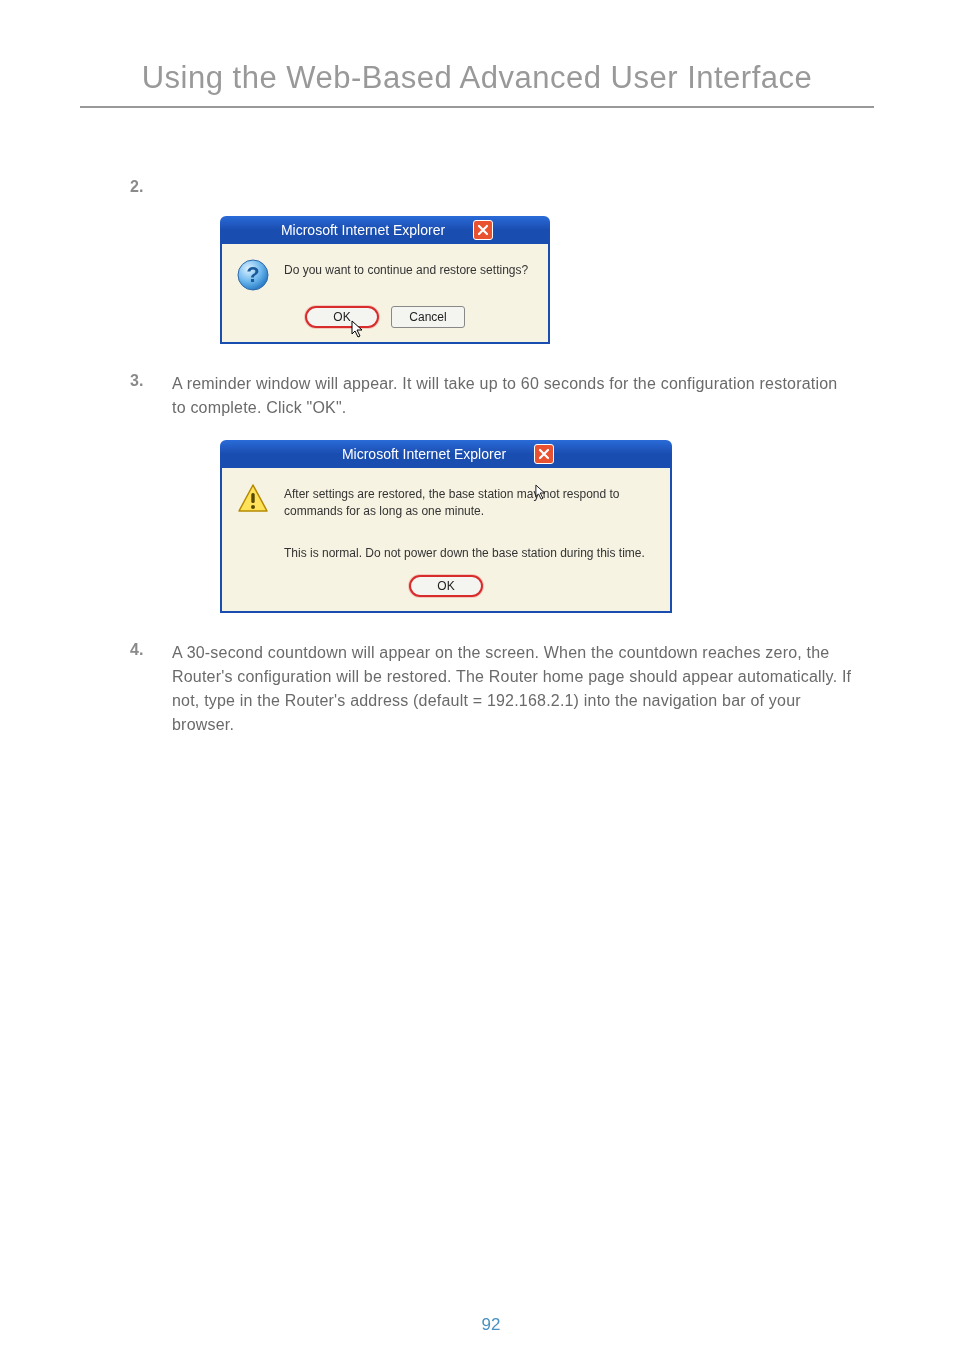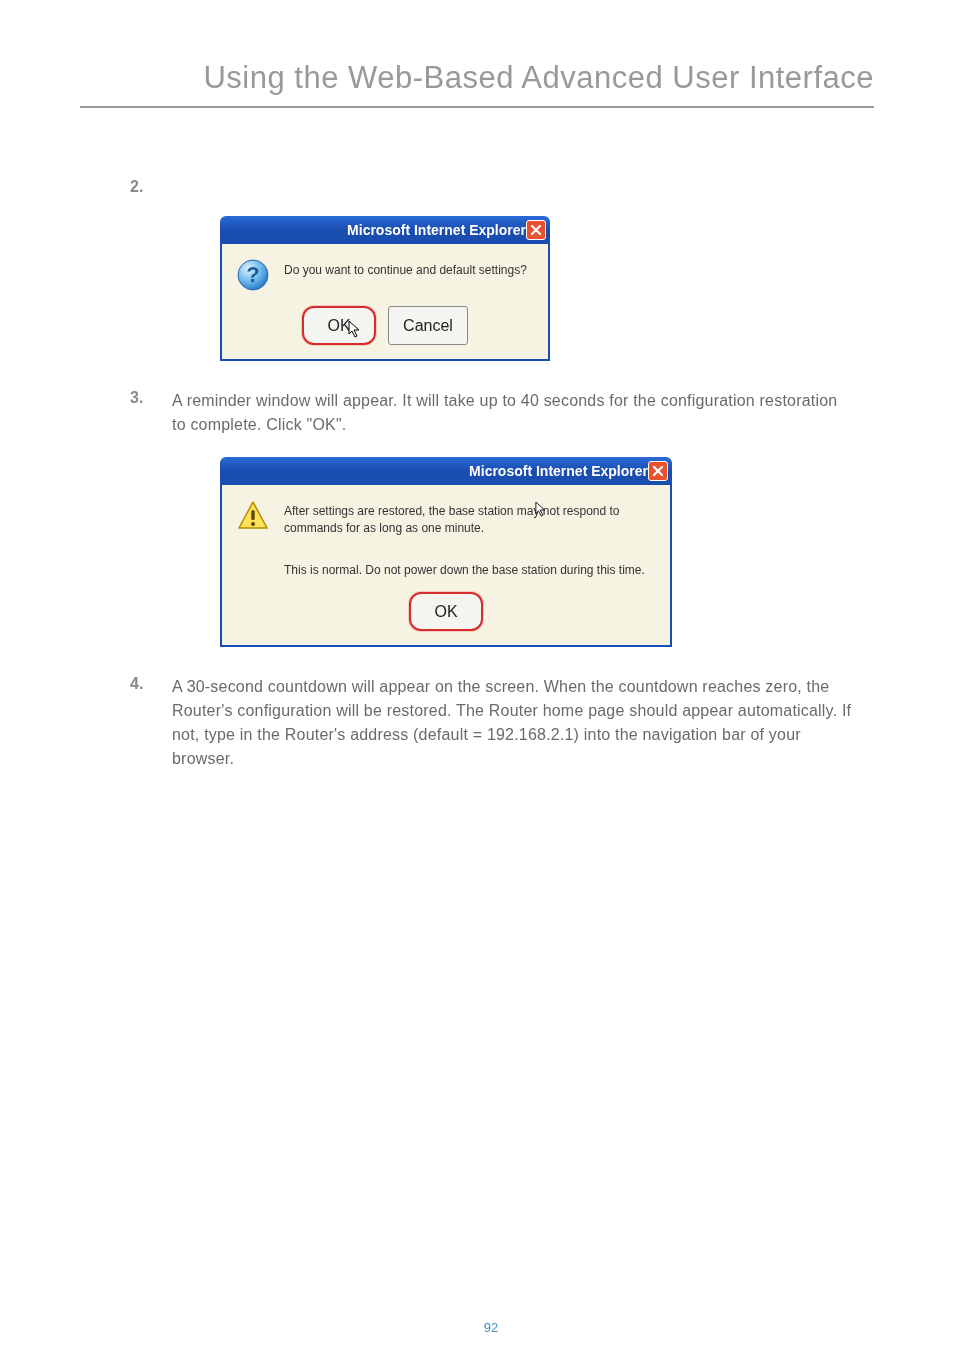--- a/index.html
+++ b/index.html
@@ -12,21 +12,21 @@
   color: #555;
 }
 .page {
   padding: 60px 80px 40px 80px;
 }
 .title {
   font-size: 31px;
   font-weight: 400;
   color: #999;
   letter-spacing: 0.5px;
-  text-align: right;
+  text-align: center;
   margin-bottom: 10px;
 }
 .title-rule {
   border: none;
   border-top: 2px solid #999;
   margin-bottom: 70px;
 }
 .content {
   padding-left: 50px;
   padding-right: 20px;
@@ -54,28 +54,29 @@
   margin-left: 90px;
   margin-bottom: 28px;
   font-family: Tahoma, Arial, sans-serif;
   font-size: 12px;
 }
 .dialog.d1 { width: 330px; }
 .dialog.d2 { width: 452px; }
 .titlebar {
   background: linear-gradient(to bottom, #2a6bd8 0%, #1a4db0 50%, #1a4db0 100%);
   color: #fff;
-  font-weight: bold;
+  font-weight: normal;
   font-size: 14px;
   padding: 4px 4px 4px 8px;
   display: flex;
-  justify-content: flex-end;
+  justify-content: center;
   align-items: center;
   border-top-left-radius: 6px;
   border-top-right-radius: 6px;
+  gap: 28px;
 }
 .closebtn {
   width: 20px;
   height: 20px;
   background: linear-gradient(to bottom, #f08 0%, #d22 40%, #b11 100%);
   background: #e85230;
   border: 1px solid #fff;
   border-radius: 3px;
   display: flex;
   align-items: center;
@@ -113,25 +114,25 @@
 .msg .line2 {
   margin-top: 25px;
 }
 .btn-row {
   display: flex;
   justify-content: center;
   gap: 12px;
 }
 .winbtn {
   min-width: 74px;
-  height: 39px;
+  height: 22px;
   background: #f4f4f0;
   border: 1px solid #888;
   border-radius: 3px;
-  font-size: 16px;
+  font-size: 12px;
   color: #222;
   display: flex;
   align-items: center;
   justify-content: center;
   padding: 0 14px;
 }
 .highlight {
   border: 2px solid #d82b2b;
   border-radius: 12px;
   box-shadow: 0 0 0 1px rgba(216,43,43,0.2);
@@ -151,21 +152,21 @@
   width: 14px;
   height: 18px;
 }
 
 .pagenum {
   position: absolute;
   bottom: 28px;
   left: 0; right: 0;
   text-align: center;
   color: #4a90c0;
-  font-size: 13px;
+  font-size: 17px;
   padding-left: 28px;
 }
 
 
 .q-icon circle.outer { fill: url(#qgrad); }
 .q-icon text { font-weight: bold; }
 
 </style>
 </head>
 <body>
@@ -197,39 +198,39 @@
                 <radialGradient id="qgrad" cx="35%" cy="30%" r="70%">
                   <stop offset="0%" stop-color="#dff1ff"></stop>
                   <stop offset="60%" stop-color="#6db8ee"></stop>
                   <stop offset="100%" stop-color="#2d7fc9"></stop>
                 </radialGradient>
               </defs>
               <circle class="outer" cx="17" cy="17" r="15" stroke="#2d6aa8" stroke-width="1"></circle>
               <text x="17" y="24" text-anchor="middle" font-size="22" fill="#1a5a9a" font-family="Arial">?</text>
             </svg>
           </span>
-          <div class="msg">Do you want to continue and default settings?</div>
+          <div class="msg">Do you want to continue and restore settings?</div>
         </div>
         <div class="btn-row">
           <span class="ok-wrap">
             <span class="winbtn highlight">OK</span>
             <span class="cursor">
               <svg viewBox="0 0 16 20" width="16" height="20">
                   <path d="M1 1 L1 14 L4 11 L7 17 L9 16 L6 10 L11 10 Z" fill="#fff" stroke="#000" stroke-width="1"></path>
                 </svg>
             </span>
           </span>
           <span class="winbtn">Cancel</span>
         </div>
       </div>
     </div>
 
     <div class="step">
       <div class="step-num">3.</div>
-      <div class="step-text">A reminder window will appear. It will take up to 40 seconds for the configuration restoration to complete. Click "OK".</div>
+      <div class="step-text">A reminder window will appear. It will take up to 60 seconds for the configuration restoration to complete. Click "OK".</div>
     </div>
 
     <div class="dialog d2">
       <div class="titlebar">
         <span>Microsoft Internet Explorer</span>
         <span class="closebtn">
           <svg width="12" height="12" viewBox="0 0 12 12">
               <path d="M2 2 L10 10 M10 2 L2 10" stroke="#fff" stroke-width="2.2" stroke-linecap="round"></path>
             </svg>
         </span>

